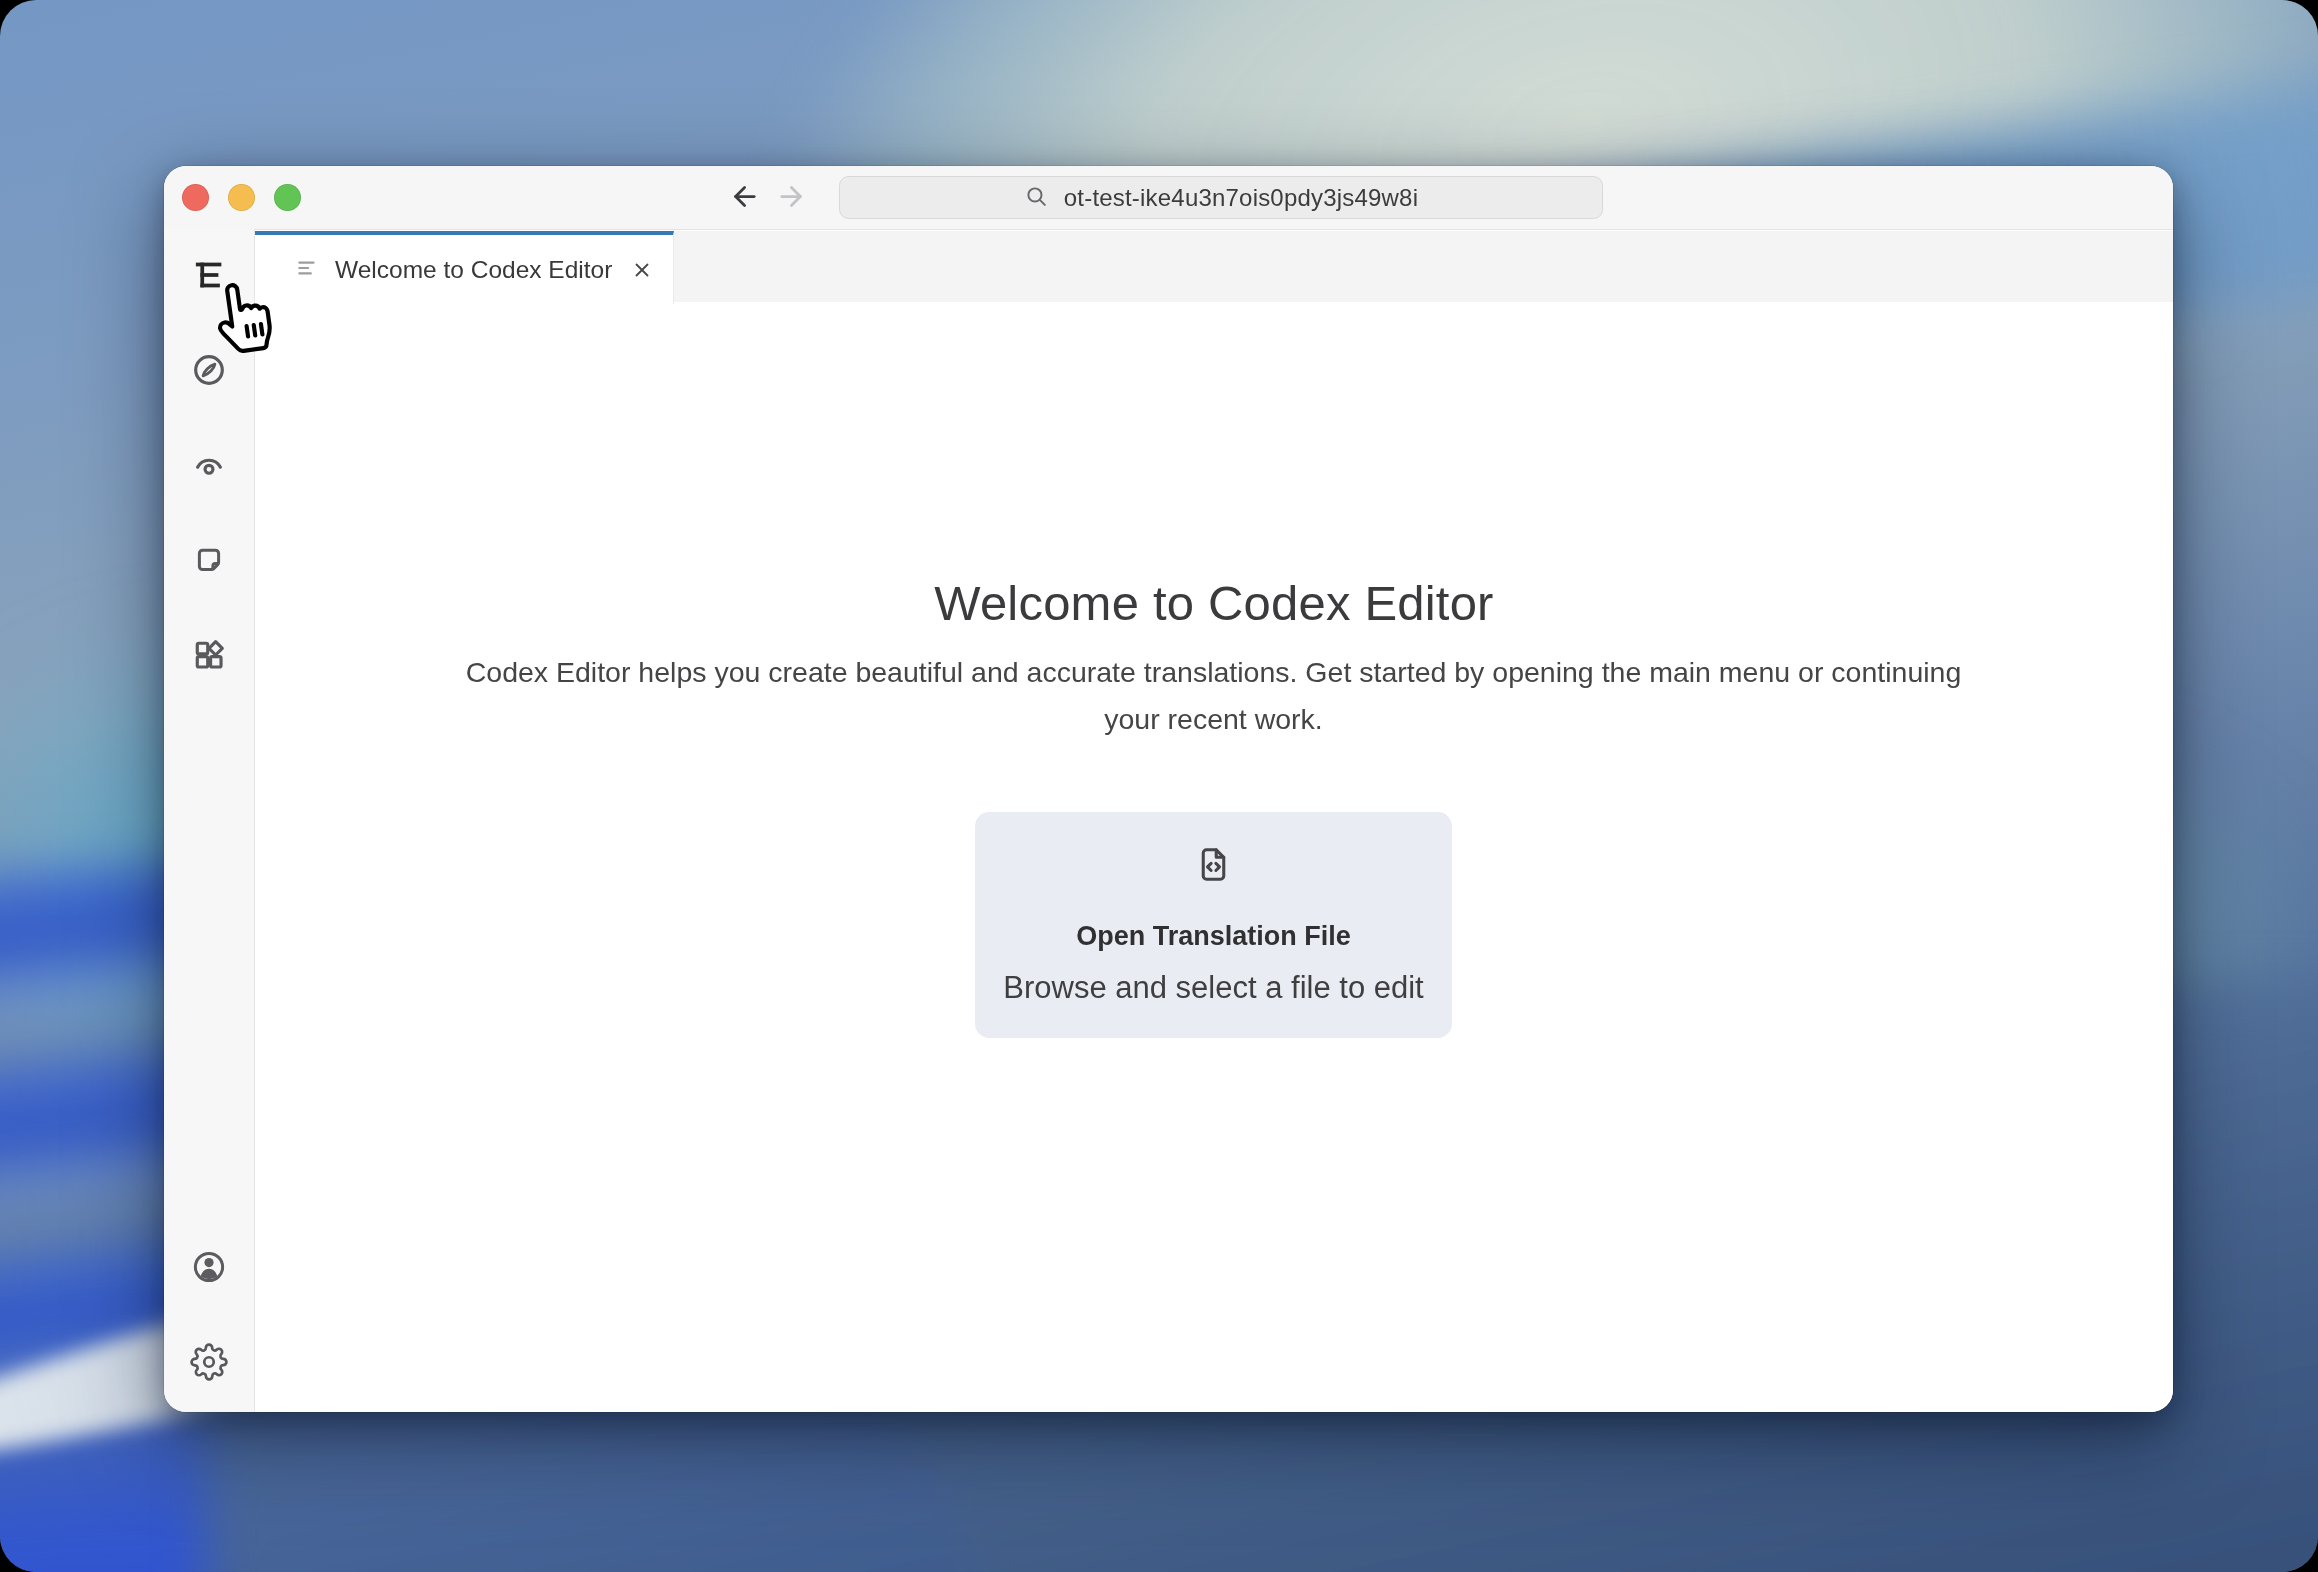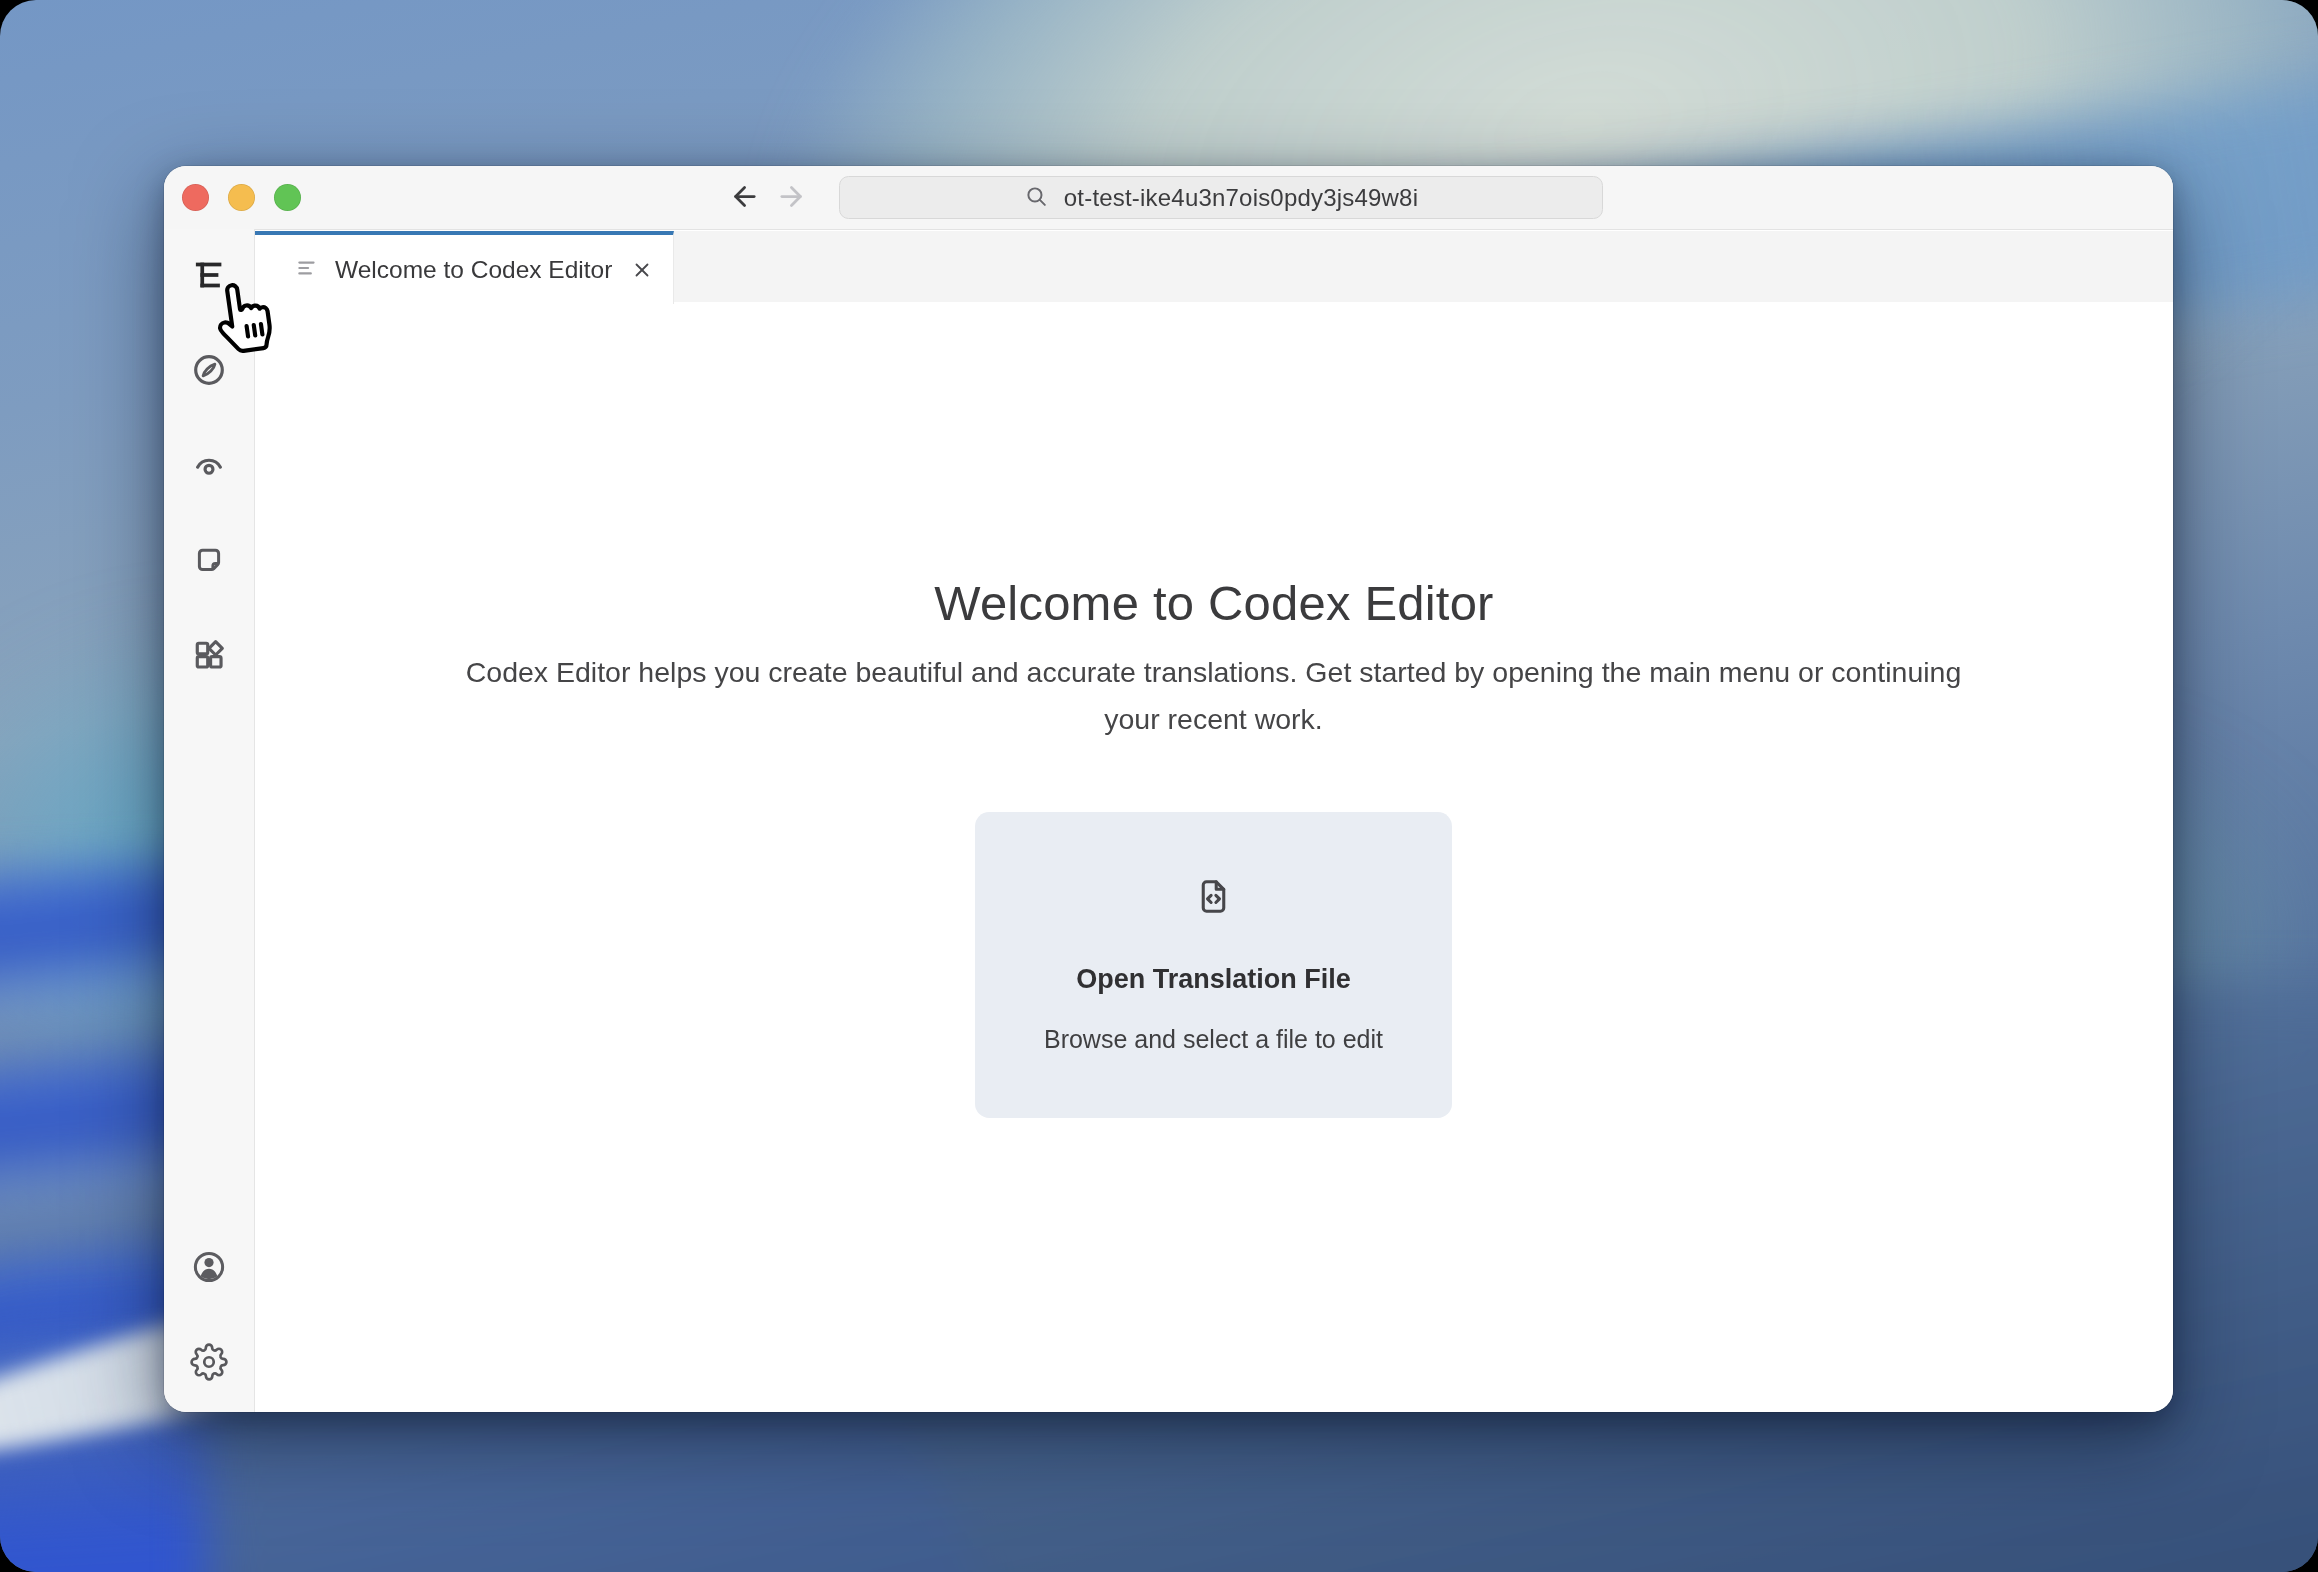--- a/index.html
+++ b/index.html
@@ -112,28 +112,28 @@
   .content{position:absolute;left:91px;top:136px;right:0;bottom:0;background:#fff;}
   .heading{
     position:absolute;top:240px;left:0;right:0;text-align:center;
     font-size:49px;line-height:57px;font-weight:400;color:#3b3b3d;letter-spacing:0.2px;
   }
   .desc{
     position:absolute;top:339px;left:207px;width:1503px;text-align:center;
     font-size:28.5px;line-height:47px;color:#454547;margin-top:8px;
   }
   .opencard{
-    position:absolute;left:720px;top:510px;width:477px;height:306px;
+    position:absolute;left:720px;top:510px;width:477px;height:226px;
     background:var(--card-bg,#e9edf3);border-radius:14.2px;
-    display:flex;flex-direction:column;align-items:center;justify-content:center;gap:16px;
+    display:flex;flex-direction:column;align-items:center;justify-content:center;gap:4px;
     cursor:default;
   }
   .opencard .cardicon{margin-bottom:28.5px;}
   .cardtitle{font-size:27px;font-weight:700;color:#303032;margin-bottom:14.2px;}
-  .cardsub{font-size:25px;color:#3f3f41;}
+  .cardsub{font-size:31px;color:#3f3f41;}
   
   .cursor{position:absolute;left:44px;top:112px;width:73px;height:79px;z-index:50;transform:rotate(-8deg);pointer-events:none;}
 </style>
 </head>
 <body>
 
 <div class="wallpaper">
   <div class="layer swoosh-topright"></div>
   <div class="layer swoosh-arc"></div>
   <div class="layer band-blue-right"></div>

